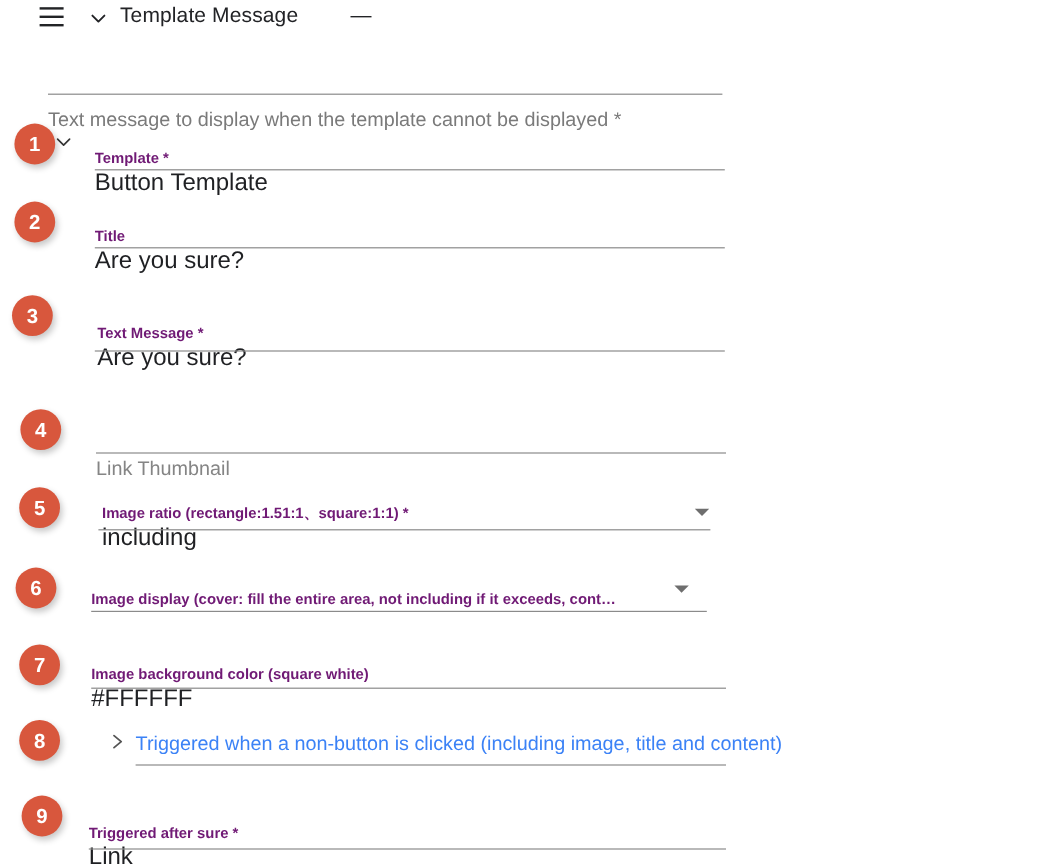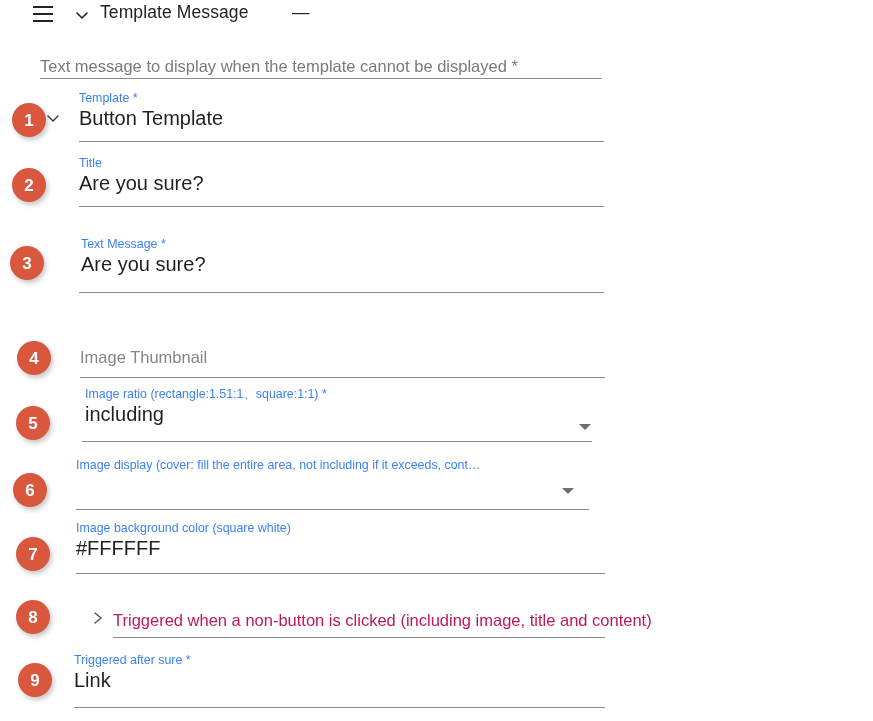--- a/index.html
+++ b/index.html
@@ -78,29 +78,31 @@
     justify-content: center;
     box-shadow: 2px 3px 5px rgba(0,0,0,.22);
     line-height: 1;
     user-select: none;
   }
 
   
   .field {
     position: absolute;
     box-sizing: border-box;
+    margin-top: 34px;
   }
   .field .lbl {
     font-size: 12.4px;
-    color: #3b82f6;
+    color: #701a75;
     white-space: nowrap;
     overflow: hidden;
     text-overflow: ellipsis;
     display: block;
     line-height: 15px;
+    font-weight: bold;
   }
   .field .val {
     font-size: 20px;
     color: #1f2023;
     white-space: nowrap;
     line-height: 24px;
     display: block;
   }
   .field .val.placeholder {
     color: #858585;
@@ -130,21 +132,21 @@
 
   
   .sect-chevron {
     position: absolute;
     width: 16px; height: 18px;
     cursor: pointer;
   }
   .sect-label {
     position: absolute;
     font-size: 16.5px;
-    color: #be185d;
+    color: #3b82f6;
     white-space: nowrap;
     line-height: 20px;
   }
 </style>
 </head>
 <body>
 
 <div class="header">
   <div class="hamburger">
     <i></i>
@@ -188,21 +190,21 @@
 
 <div class="badge" style="left:10px; top:246px;">3</div>
 <div class="field" style="left:81px; top:237px; width:528px;">
   <span class="lbl">Text Message *</span>
   <span class="val">Are you sure?</span>
 </div>
 <div class="rule" style="left:79px; top:292px; width:525px;"></div>
 
 <div class="badge" style="left:17px; top:341px;">4</div>
 <div class="field" style="left:80px; top:345px; width:528px;">
-  <span class="val placeholder" style="font-size:16.5px;">Image Thumbnail</span>
+  <span class="val placeholder" style="font-size:16.5px;">Link Thumbnail</span>
 </div>
 <div class="rule" style="left:80px; top:377px; width:525px;"></div>
 
 <div class="badge" style="left:16px; top:406px;">5</div>
 <div class="field" style="left:85px; top:387px; width:490px;">
   <span class="lbl">Image ratio (rectangle:1.51:1、square:1:1) *</span>
   <span class="val">including</span>
 </div>
 <div class="caret" style="left:579px; top:424px;"></div>
 <div class="rule" style="left:82px; top:441px; width:510px;"></div>

